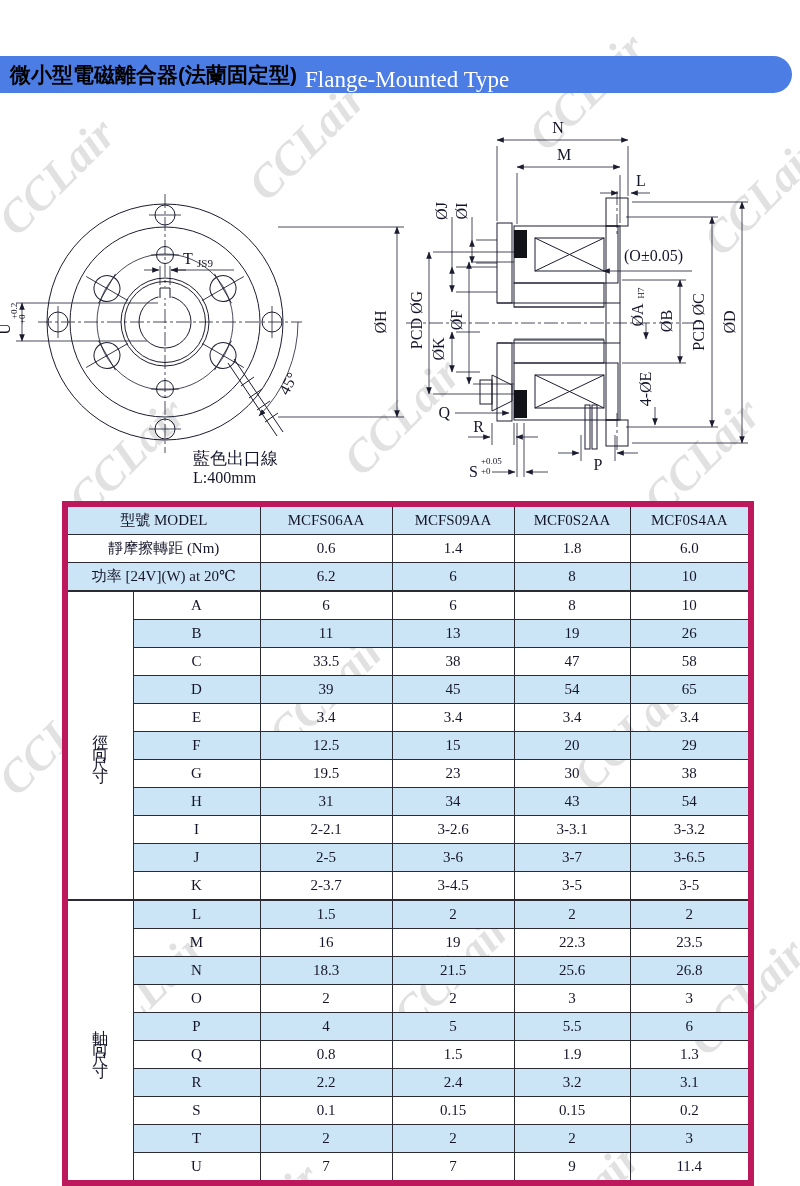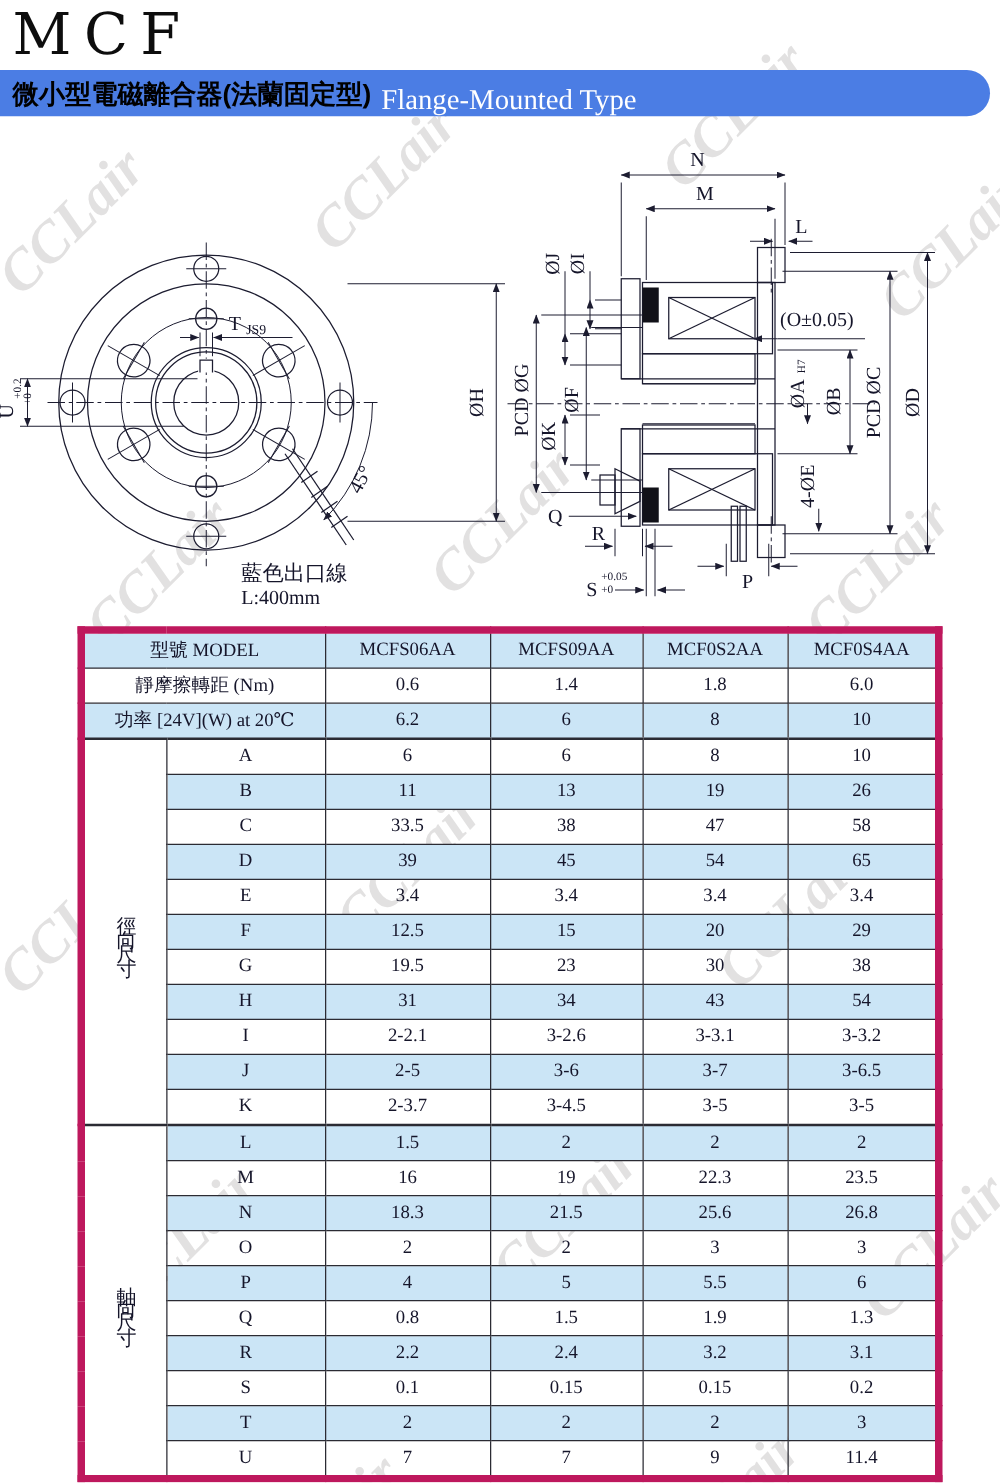--- a/index.html
+++ b/index.html
@@ -58,21 +58,20 @@
       <span class="wm" style="left: 255px; top: 665px;">CCLair</span>
       <span class="wm" style="left: 560px; top: 705px;">CCLair</span>
       <span class="wm" style="left: 75px; top: 965px;">CCLair</span>
       <span class="wm" style="left: 380px; top: 945px;">CCLair</span>
       <span class="wm" style="left: 675px; top: 970px;">CCLair</span>
       <span class="wm" style="left: 190px; top: 1195px;">CCLair</span>
       <span class="wm" style="left: 510px; top: 1175px;">CCLair</span>
     </div>
   <div id="content">
 
-    <div id="mcf-title">MCF</div>
 
     <div id="banner" style="background: rgb(75, 125, 228);">
       <span class="zh">微小型電磁離合器(法蘭固定型)</span>
       <span class="en2">Flange-Mounted Type</span>
     </div>
 
     <svg id="drawing" viewBox="0 0 800 402">
       <defs>
         <pattern id="hatch" patternUnits="userSpaceOnUse" width="5.5" height="5.5" patternTransform="rotate(45)">
           <line x1="0" y1="0" x2="0" y2="5.5" stroke="#1c1c30" stroke-width="0.9"></line>

